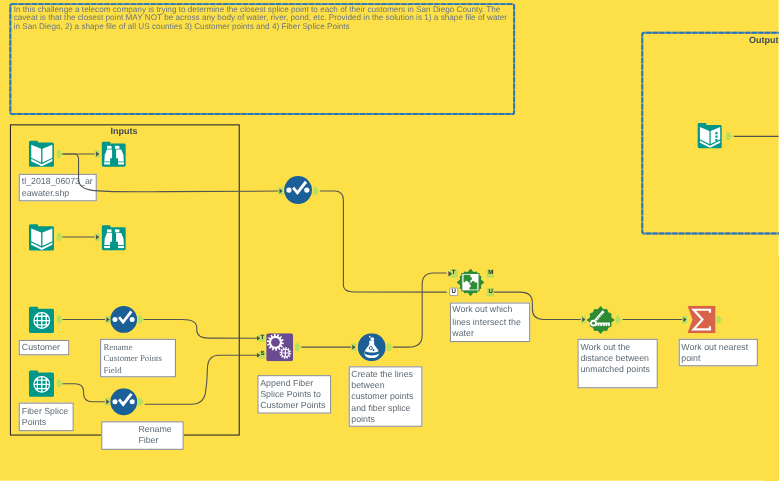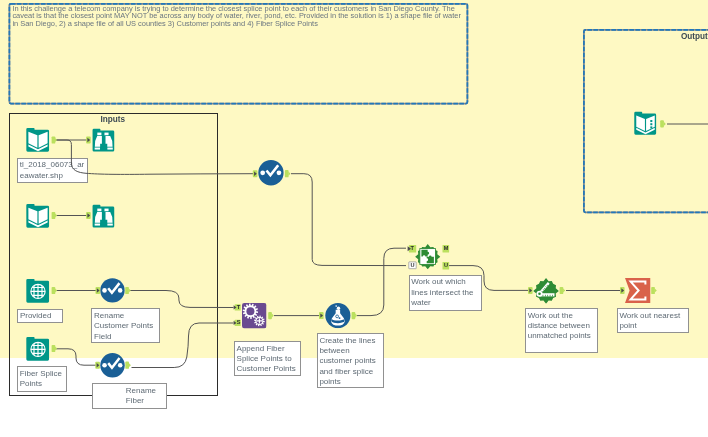--- a/index.html
+++ b/index.html
@@ -1,19 +1,19 @@
 <!DOCTYPE html>
 <html><head>
 <meta charset="utf-8">
 <title>Workflow Canvas</title>
 <style>
   html,body{margin:0;padding:0;}
   body{width:708px;height:437px;overflow:hidden;background:#ffffff;
        font-family:"Liberation Sans", sans-serif;-webkit-font-smoothing:antialiased;}
-  #canvas{position:relative;width:708px;height:358px;background:#fef9c3;}
+  #canvas{position:relative;width:708px;height:437px;background:#fde047;}
   .comment-text{position:absolute;color:#6a7680;font-size:7.45px;line-height:7.5px;white-space:nowrap;}
 
   .container-box{position:absolute;border:1px solid #2b2b2b;background:transparent;box-sizing:border-box;}
   .container-title{position:absolute;font-size:8.2px;font-weight:bold;color:#3d4a54;white-space:nowrap;}
 
   .lbl{position:absolute;border:1px solid #919191;background:#ffffff;color:#5e6a74;
        font-size:8px;line-height:10.3px;box-sizing:border-box;padding:1.6px 1px 0 1.7px;white-space:pre-line;overflow:hidden;}
 
   .node{position:absolute;}
   svg{display:block;overflow:visible;}
@@ -336,22 +336,22 @@
 
   <div class="anc-letter" style="left:236.8px;top:304.9px;">T</div>
   <div class="anc-letter" style="left:236.8px;top:320.4px;">S</div>
   <div class="anc-letter" style="left:410.6px;top:245.8px;">T</div>
   <div class="anc-letter" style="left:410.5px;top:262.6px;">U</div>
   <div class="anc-letter" style="left:443.8px;top:245.8px;">M</div>
   <div class="anc-letter" style="left:444.0px;top:262.6px;">U</div>
 
   <div class="lbl" style="left:17.1px;top:157.9px;width:70.6px;height:25.2px;">tl_2018_06073_ar
 eawater.shp</div>
-  <div class="lbl" style="left:17.2px;top:308.6px;width:46.2px;height:14.2px;">Provided</div>
-  <div class="lbl" style="left:91.4px;top:308.4px;width:68.9px;height:34.7px;">Rename
+  <div class="lbl" style="left:17.2px;top:308.6px;width:46.2px;height:14.2px;">Customer</div>
+  <div class="lbl" style="left:91.4px;top:308.4px;width:68.9px;height:34.7px;font-family:Liberation Serif, serif;">Rename
 Customer Points
 Field</div>
   <div class="lbl" style="left:17.1px;top:366.2px;width:49.6px;height:25.5px;">Fiber Splice
 Points</div>
   <div class="lbl" style="left:91.8px;top:383.4px;width:75px;height:25.5px;padding-left:33px;">Rename Fiber
 Splice Points Field</div>
   <div class="lbl" style="left:233.9px;top:341px;width:67.6px;height:34.7px;">Append Fiber
 Splice Points to
 Customer Points</div>
   <div class="lbl" style="left:408.5px;top:274.7px;width:73.2px;height:36px;">Work out which

